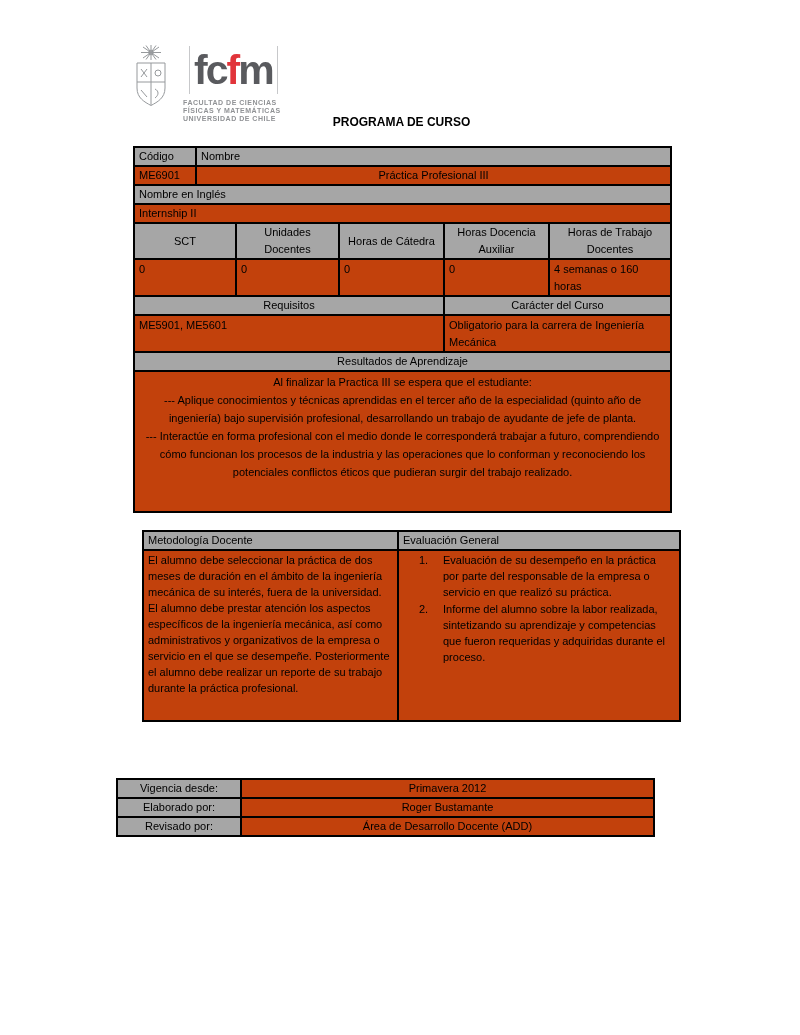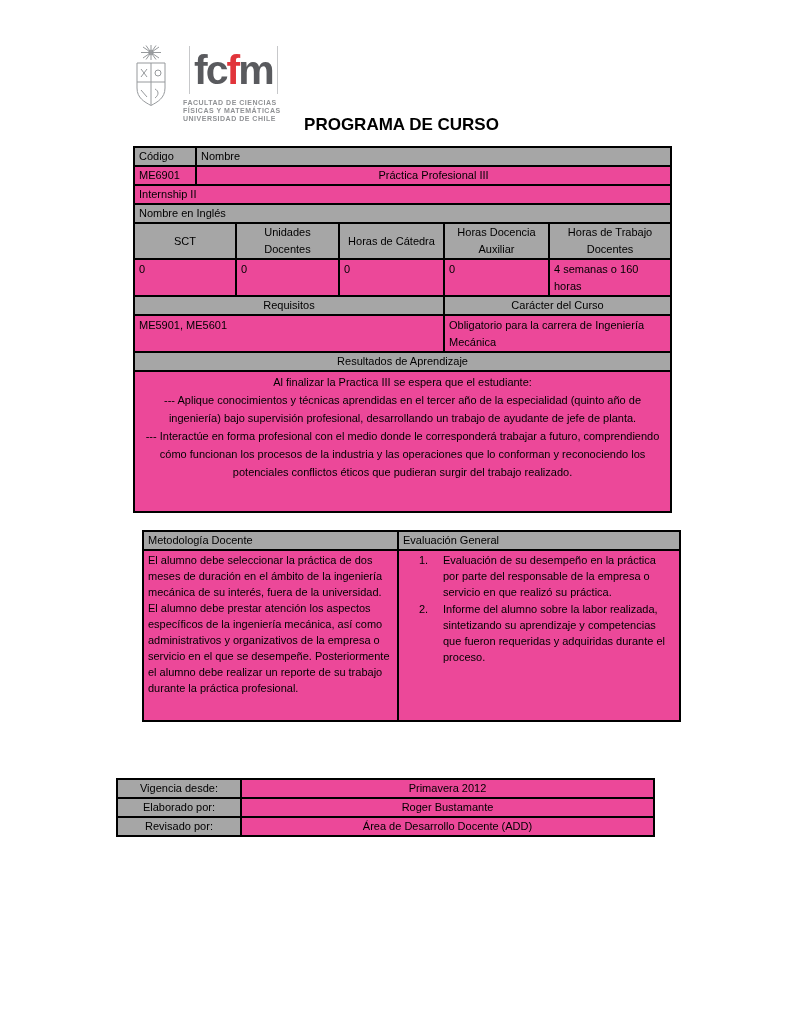--- a/index.html
+++ b/index.html
@@ -19,23 +19,23 @@
   .wm-rule{width:1px;height:48px;background:#c7c8ca;}
   .wm-text{
     font-weight:bold;font-size:41px;line-height:44px;
     letter-spacing:-2px;color:#595a5e;padding:0 4px;
   }
   .wm-red{color:#e1343a;}
   .logo-sub{margin-top:3px;padding-left:6px;color:#909295;
     font-size:7px;line-height:8px;letter-spacing:0.5px;font-weight:bold;}
   
   .doc-title{position:absolute;left:133px;top:115px;width:537px;
-    text-align:center;font-weight:bold;font-size:17px;}
+    text-align:center;font-weight:bold;font-size:12px;}
   
-  table{border-collapse:collapse;table-layout:fixed;width:537px;background:#ec4899;}
+  table{border-collapse:collapse;table-layout:fixed;width:537px;background:#c2410c;}
   td{border:2px solid #000;padding:0 4px;line-height:17px;overflow:hidden;vertical-align:middle;}
   td.gray{background:#a6a6a6;}
   td.c{text-align:center;}
   td.top{vertical-align:top;padding-top:1px;}
   .t1{position:absolute;left:133px;top:146px;}
   .t2{position:absolute;left:142px;top:530px;}
   .t3{position:absolute;left:116px;top:778px;}
   .r1 td{height:15px;}
   .r2 td{height:32px;}
   .r-big td{height:138px;text-align:center;}
@@ -96,24 +96,24 @@
     <tbody>
         <tr class="r1">
       <td class="gray">Código</td>
       <td class="gray" colspan="5">Nombre</td>
     </tr>
     <tr class="r1">
       <td>ME6901</td>
       <td class="c" colspan="5">Práctica Profesional III</td>
     </tr>
     <tr class="r1">
-      <td colspan="6">Internship II</td>
+      <td class="gray" colspan="6">Nombre en Inglés</td>
     </tr>
     <tr class="r1">
-      <td class="gray" colspan="6">Nombre en Inglés</td>
+      <td colspan="6">Internship II</td>
     </tr>
     <tr class="r2">
       <td class="gray c" colspan="2">SCT</td>
       <td class="gray c">Unidades Docentes</td>
       <td class="gray c">Horas de Cátedra</td>
       <td class="gray c">Horas Docencia Auxiliar</td>
       <td class="gray c">Horas de Trabajo Docentes</td>
     </tr>
     <tr class="r2">
       <td class="top" colspan="2">0</td>

